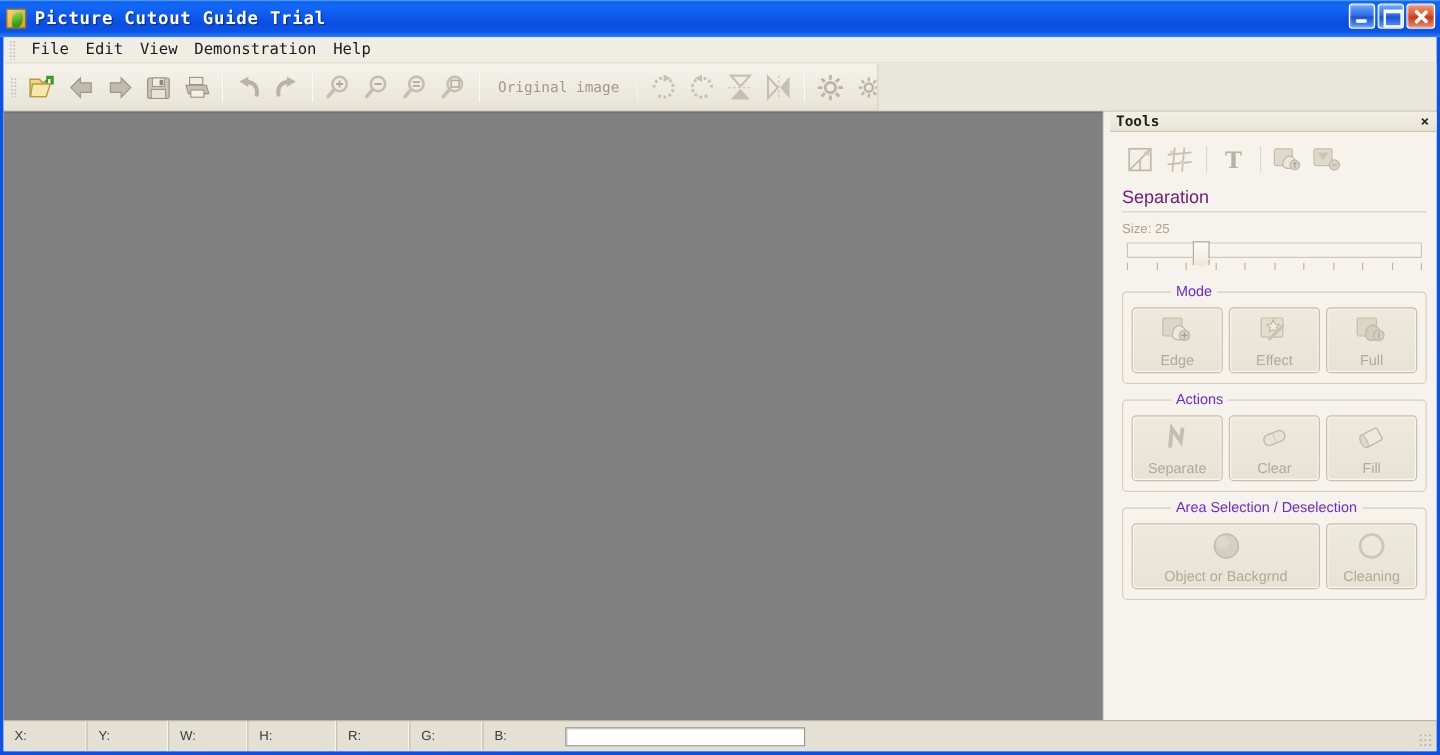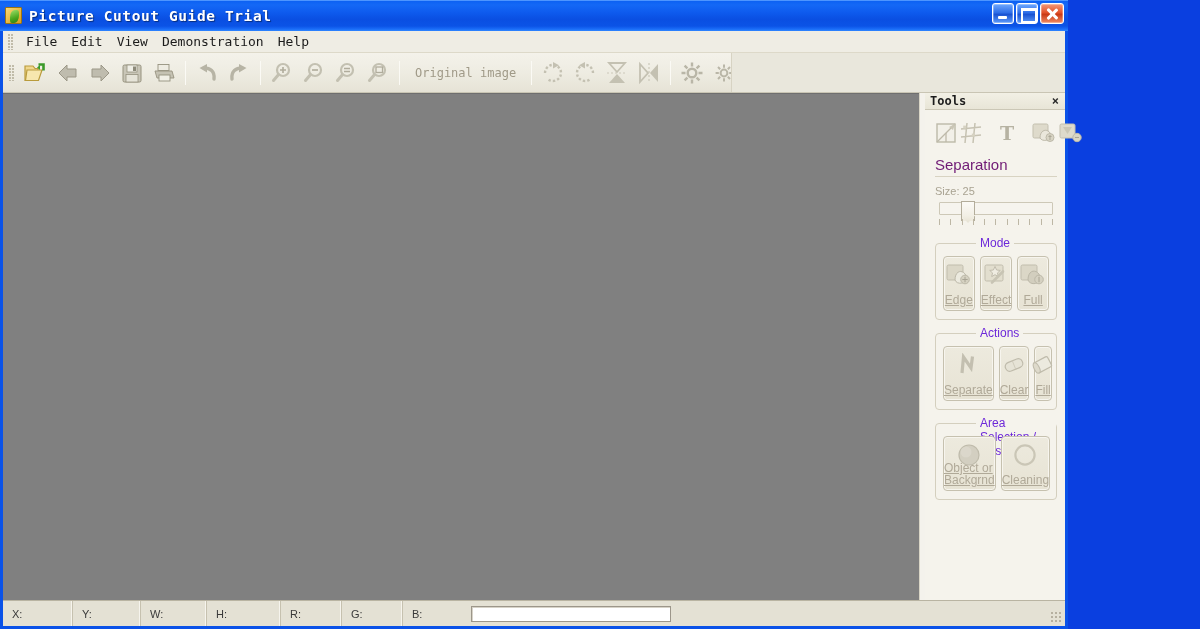--- a/index.html
+++ b/index.html
@@ -6,21 +6,21 @@
   html, body {
     width: 1200px; height: 629px;
     overflow: hidden;
     background: #0a3fe0;
     font-family: "DejaVu Sans Mono", monospace;
   }
 
   
   #app-window {
     position: absolute; left: 0; top: 0;
-    width: 1068px; height: 629px;
+    width: 1200px; height: 629px;
     background: linear-gradient(90deg,#0a52e8 0%,#0a52e8 100%);
     border: 0;
     display: flex; flex-direction: column;
   }
 
   
   #titlebar {
     position: relative;
     height: 31px;
     flex: 0 0 31px;
@@ -274,21 +274,20 @@
   }
   .big-btn .bicon {
     position:absolute; top:5px; left:50%; transform:translateX(-50%);
     width:28px; height:26px;
     display:flex; align-items:center; justify-content:center;
   }
   .big-btn .blabel {
     font: 12px "Liberation Sans", sans-serif;
     color: #b0a998;
     line-height: 1;
-    text-decoration: underline;
   }
   .wide-btn { flex: 2.1 1 0; }
 
   
   #statusbar {
     height: 26px; flex: 0 0 26px;
     background: #e4e1d4;
     border-top: 1px solid #b9b4a2;
     display: flex; align-items: center;
     position: relative;

